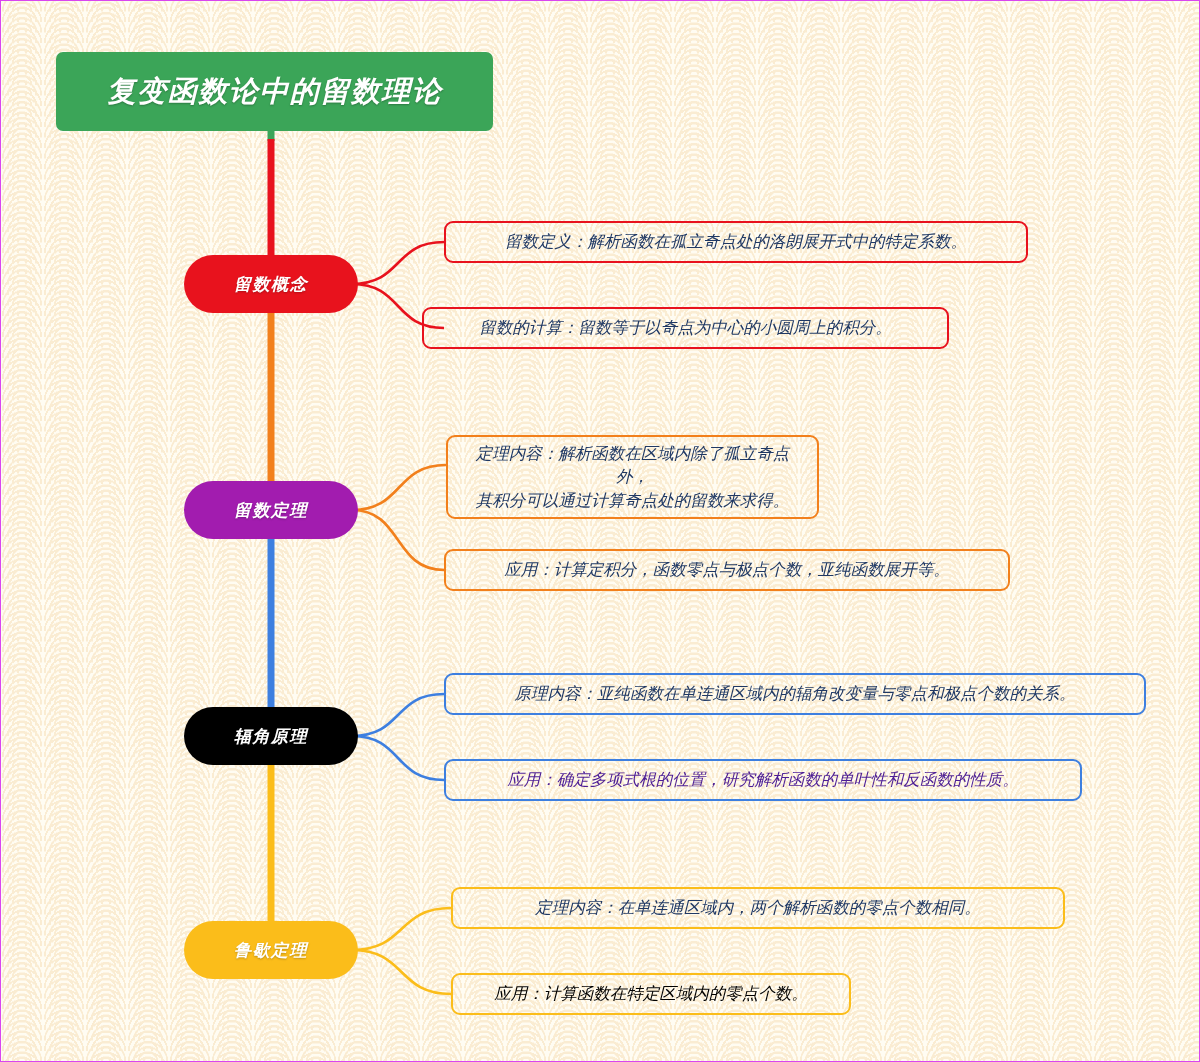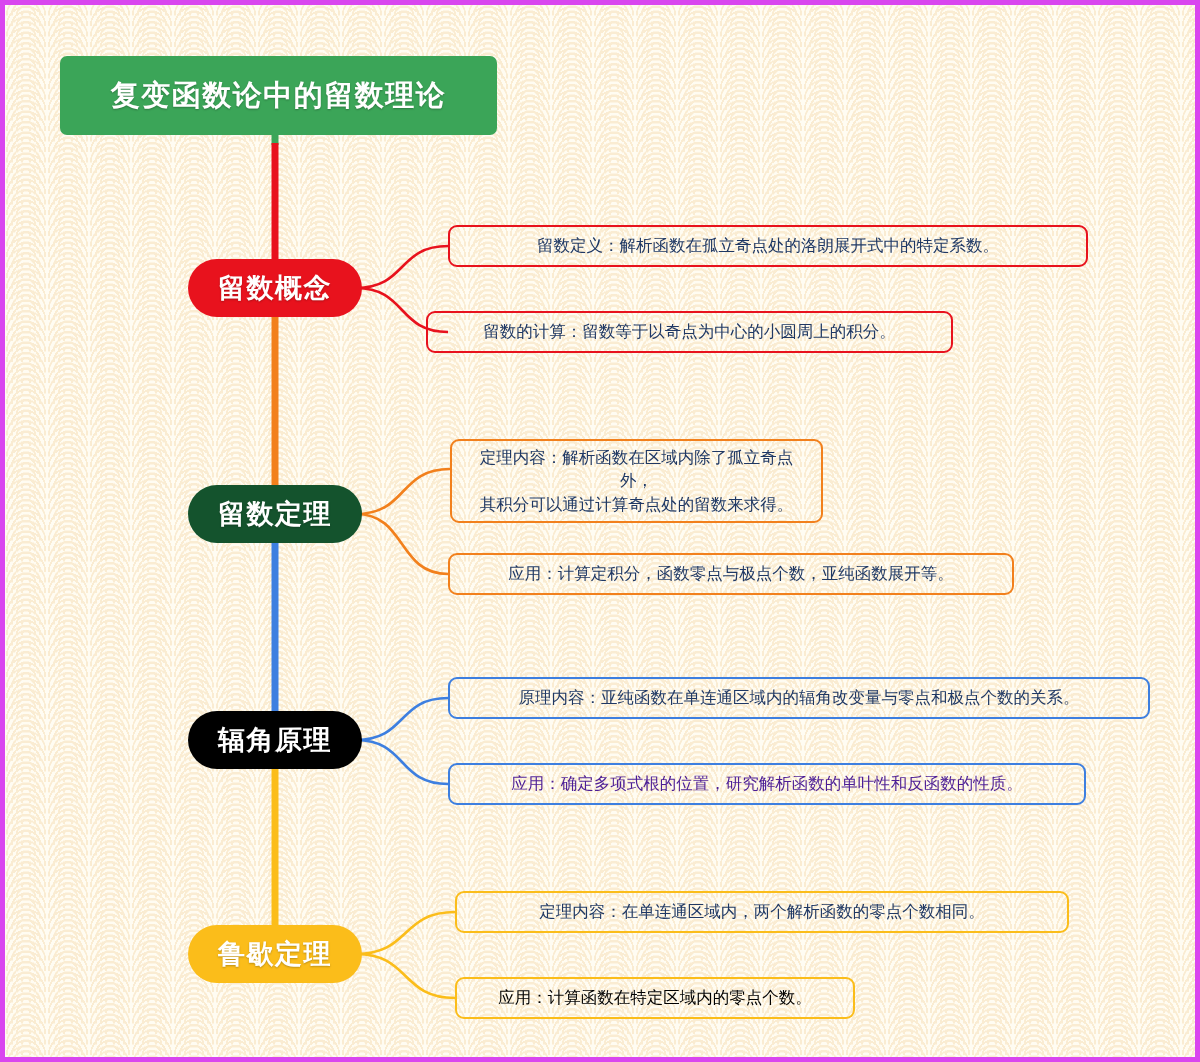--- a/index.html
+++ b/index.html
@@ -9,23 +9,24 @@
   }
   body {
     font-family: "Liberation Sans", "DejaVu Sans", sans-serif;
   }
 
   #canvas {
     position: relative;
     width: 1200px;
     height: 1062px;
     box-sizing: border-box;
-    border: 5px solid #d946ef;
+    border: 1px solid #d946ef;
     overflow: hidden;
     background-color: #fffdf4;
+    font-style: italic;
   }
 
   
   #bg-pattern {
     position: absolute;
     inset: 0;
     z-index: 0;
     background-color: #fffcf2;
     background-image:
       radial-gradient(circle at 50% 100%, transparent 0px, transparent 3.5px, #faecd2 3.5px, #faecd2 5.2px, transparent 5.2px, transparent 8.5px, #faecd2 8.5px, #faecd2 10.2px, transparent 10.2px, transparent 13.5px, #faecd2 13.5px, #faecd2 15.2px, transparent 15.2px, transparent 18.5px, #faecd2 18.5px, #faecd2 20.2px, transparent 20.2px),
@@ -60,21 +61,21 @@
     font-weight: bold;
     letter-spacing: 1.5px;
     text-shadow: 0 1px 2px rgba(0,0,0,0.28);
     padding: 0 22px;
   }
 
   
   .branch-node {
     border-radius: 34px;
     color: #ffffff;
-    font-size: 27px;
+    font-size: 17px;
     font-weight: bold;
     letter-spacing: 1.5px;
     text-shadow: 0 1px 2px rgba(0,0,0,0.25);
   }
 
   
   .leaf-node {
     border-radius: 9px;
     border-style: solid;
     border-width: 2.5px;
@@ -106,23 +107,23 @@
       <path d="M 351 509 C 401.6 509, 392.4 569, 443 569" fill="none" stroke="#f2801c" stroke-width="2.6" stroke-linecap="butt"></path>
       <path d="M 351 735 C 401.6 735, 392.4 693, 443 693" fill="none" stroke="#3d7fe0" stroke-width="2.6" stroke-linecap="butt"></path>
       <path d="M 351 735 C 401.6 735, 392.4 779, 443 779" fill="none" stroke="#3d7fe0" stroke-width="2.6" stroke-linecap="butt"></path>
       <path d="M 351 949 C 405.45 949, 395.55 907, 450 907" fill="none" stroke="#fbbd1a" stroke-width="2.6" stroke-linecap="butt"></path>
       <path d="M 351 949 C 405.45 949, 395.55 993, 450 993" fill="none" stroke="#fbbd1a" stroke-width="2.6" stroke-linecap="butt"></path>
     </svg>
 
   <div id="nodes">
       <div class="node root-node" style="background: rgb(59, 165, 88); left: 55px; top: 51px; width: 437px; height: 79px;">复变函数论中的留数理论</div>
       <div class="node branch-node" style="background: rgb(232, 18, 29); left: 183px; top: 254px; width: 174px; height: 58px;">留数概念</div>
-      <div class="node leaf-node" style="border-color: rgb(232, 18, 29); color: rgb(31, 56, 100); left: 443px; top: 220px; width: 640px; height: auto; min-height: 42px;">留数定义：解析函数在孤立奇点处的洛朗展开式中的特定系数。</div>
+      <div class="node leaf-node" style="border-color: rgb(232, 18, 29); color: rgb(31, 56, 100); left: 443px; top: 220px; width: 584px; height: auto; min-height: 42px;">留数定义：解析函数在孤立奇点处的洛朗展开式中的特定系数。</div>
       <div class="node leaf-node" style="border-color: rgb(232, 18, 29); color: rgb(31, 56, 100); left: 421px; top: 306px; width: 527px; height: auto; min-height: 42px;">留数的计算：留数等于以奇点为中心的小圆周上的积分。</div>
-      <div class="node branch-node" style="background: #14532d; left: 183px; top: 480px; width: 174px; height: 58px;">留数定理</div>
+      <div class="node branch-node" style="background: #a21caf; left: 183px; top: 480px; width: 174px; height: 58px;">留数定理</div>
       <div class="node leaf-node" style="border-color: rgb(242, 128, 28); color: rgb(31, 56, 100); left: 445px; top: 434px; width: 373px; height: auto; min-height: 60px;">定理内容：解析函数在区域内除了孤立奇点外，
 其积分可以通过计算奇点处的留数来求得。</div>
       <div class="node leaf-node" style="border-color: rgb(242, 128, 28); color: rgb(31, 56, 100); left: 443px; top: 548px; width: 566px; height: auto; min-height: 42px;">应用：计算定积分，函数零点与极点个数，亚纯函数展开等。</div>
       <div class="node branch-node" style="background: #000000; left: 183px; top: 706px; width: 174px; height: 58px;">辐角原理</div>
       <div class="node leaf-node" style="border-color: rgb(61, 127, 224); color: rgb(31, 56, 100); left: 443px; top: 672px; width: 702px; height: auto; min-height: 42px; text-align: right;">原理内容：亚纯函数在单连通区域内的辐角改变量与零点和极点个数的关系。</div>
       <div class="node leaf-node" style="border-color: rgb(61, 127, 224); color: #4c1d95; left: 443px; top: 758px; width: 638px; height: auto; min-height: 42px;">应用：确定多项式根的位置，研究解析函数的单叶性和反函数的性质。</div>
       <div class="node branch-node" style="background: rgb(251, 189, 26); left: 183px; top: 920px; width: 174px; height: 58px; text-align: center;">鲁歇定理</div>
       <div class="node leaf-node" style="border-color: rgb(251, 189, 26); color: rgb(31, 56, 100); left: 450px; top: 886px; width: 614px; height: auto; min-height: 42px;">定理内容：在单连通区域内，两个解析函数的零点个数相同。</div>
       <div class="node leaf-node" style="border-color: rgb(251, 189, 26); color: #000000; left: 450px; top: 972px; width: 400px; height: auto; min-height: 42px;">应用：计算函数在特定区域内的零点个数。</div>
     </div>

